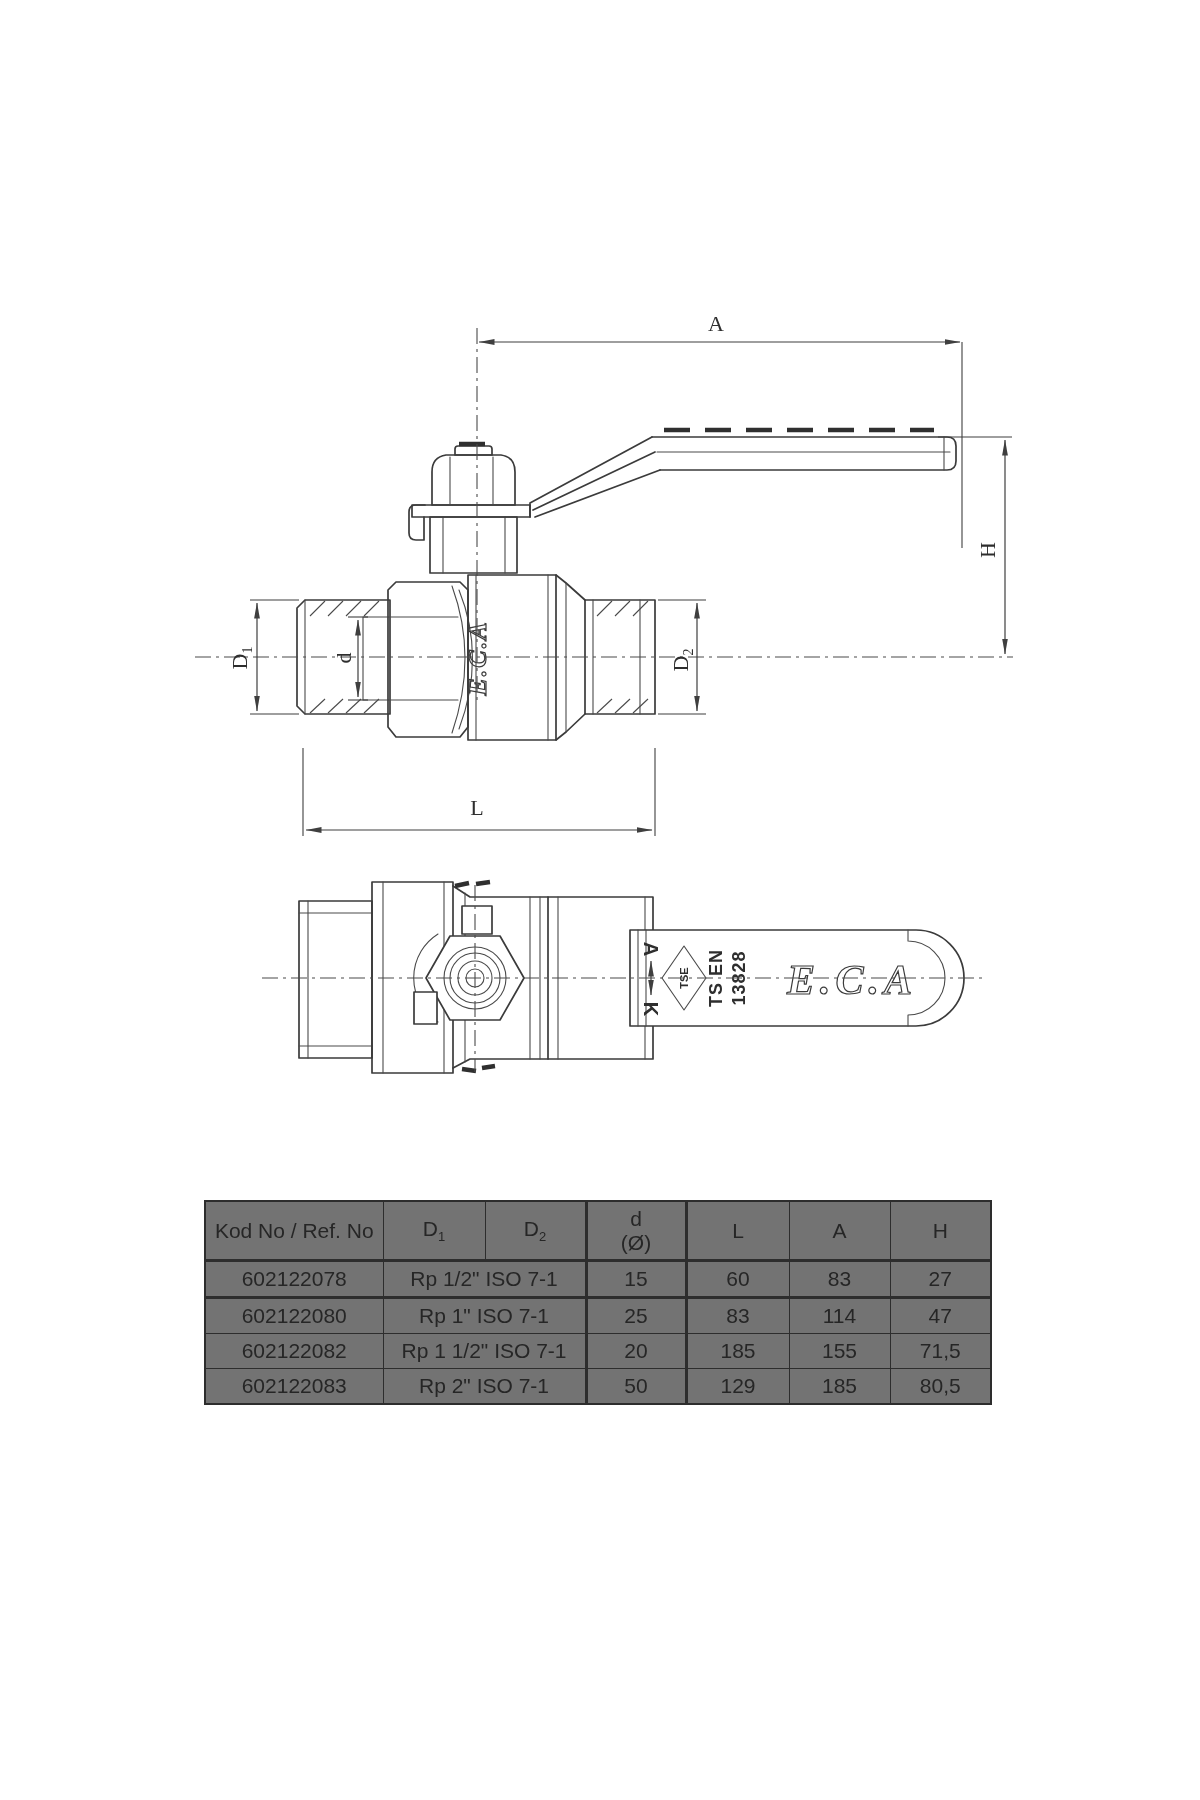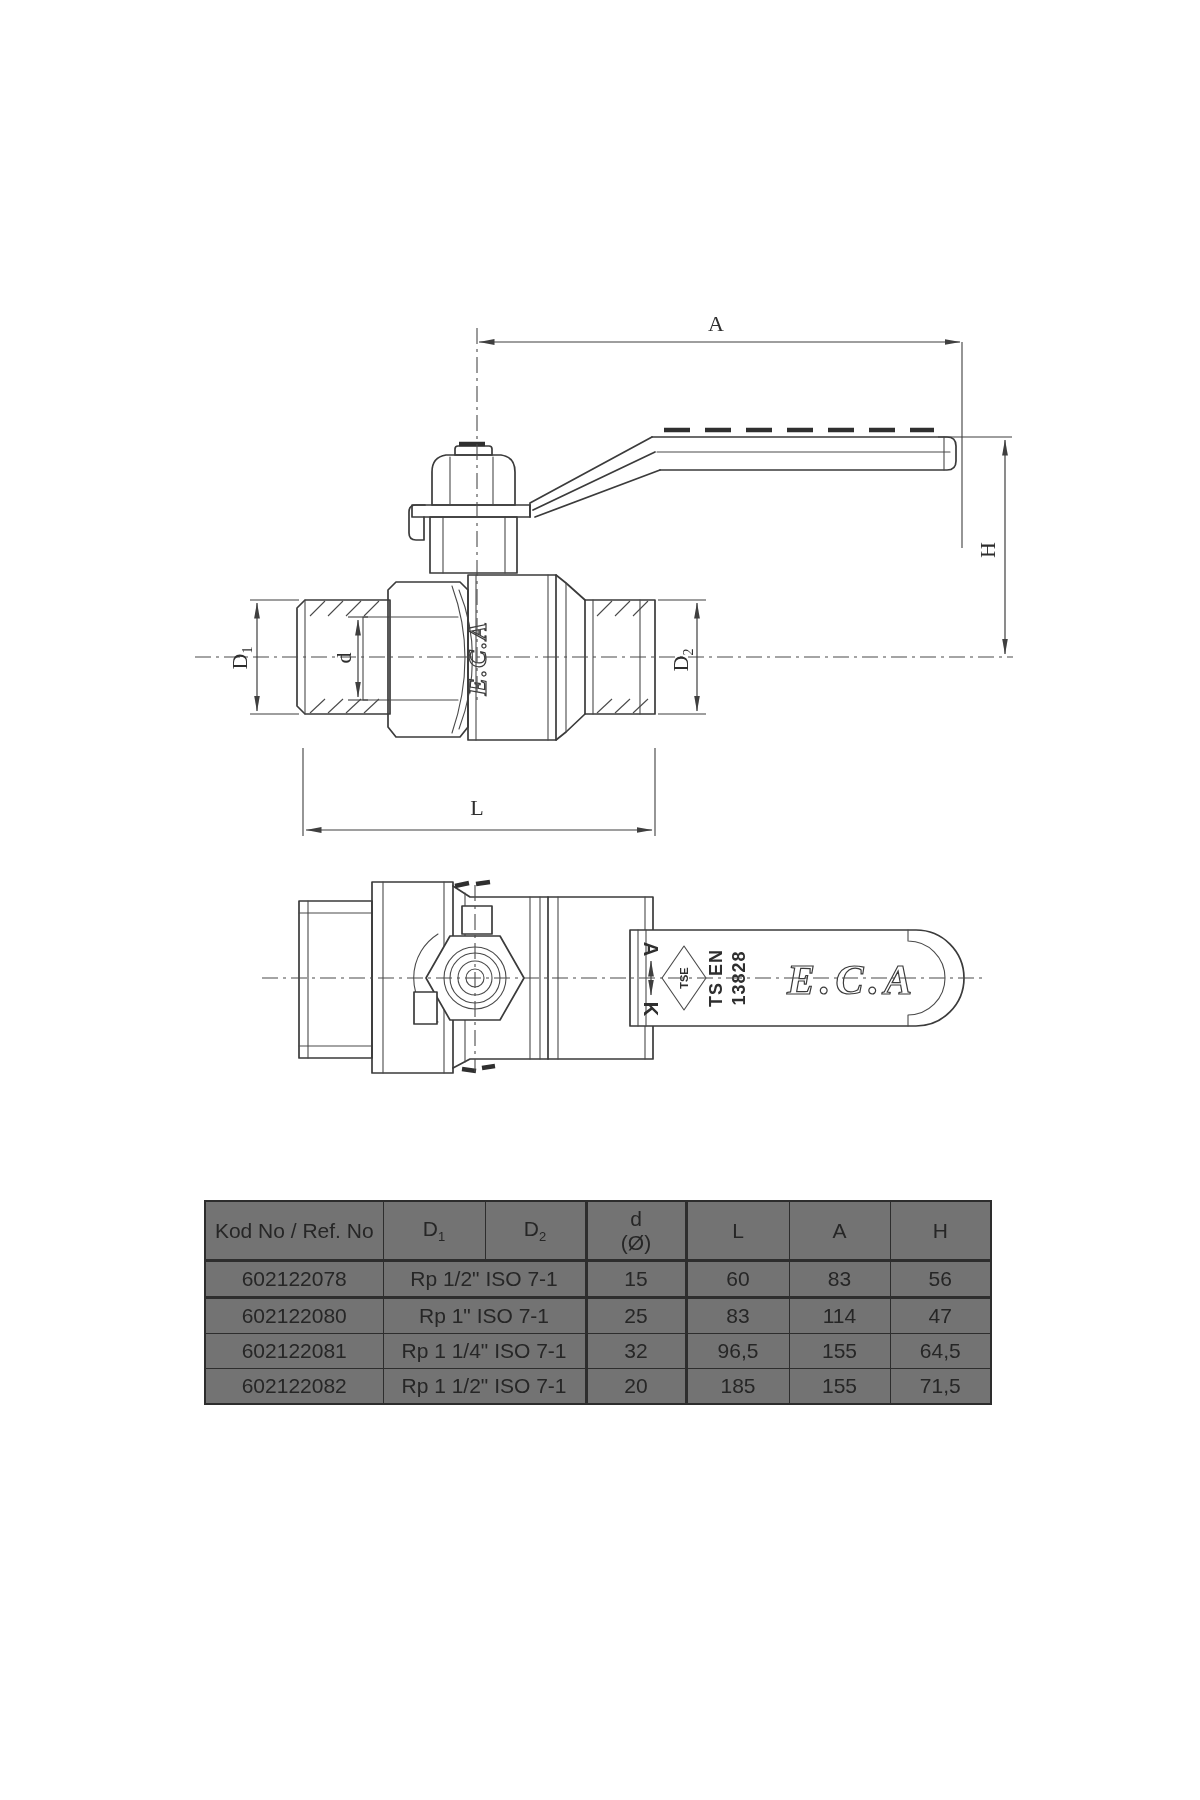--- a/index.html
+++ b/index.html
@@ -228,42 +228,42 @@
     <th class="hd-bot thick-l">L</th>
     <th class="hd-bot">A</th>
     <th class="hd-bot">H</th>
   </tr>
   <tr class="r0">
     <td>602122078</td>
     <td colspan="2">Rp 1/2" ISO 7-1</td>
     <td class="thick-l">15</td>
     <td class="thick-l">60</td>
     <td>83</td>
-    <td>56</td>
+    <td>27</td>
   </tr>
   <tr>
     <td>602122080</td>
     <td colspan="2">Rp 1" ISO 7-1</td>
     <td class="thick-l">25</td>
     <td class="thick-l">83</td>
     <td>114</td>
     <td>47</td>
   </tr>
   <tr>
-    <td>602122081</td>
-    <td colspan="2">Rp 1 1/4" ISO 7-1</td>
-    <td class="thick-l">32</td>
-    <td class="thick-l">96,5</td>
-    <td>155</td>
-    <td>64,5</td>
-  </tr>
-  <tr>
     <td>602122082</td>
     <td colspan="2">Rp 1 1/2" ISO 7-1</td>
     <td class="thick-l">20</td>
     <td class="thick-l">185</td>
     <td>155</td>
     <td>71,5</td>
   </tr>
+  <tr>
+    <td>602122083</td>
+    <td colspan="2">Rp 2" ISO 7-1</td>
+    <td class="thick-l">50</td>
+    <td class="thick-l">129</td>
+    <td>185</td>
+    <td>80,5</td>
+  </tr>
 </tbody>
     </table>
 
 </div>
 
 </body></html>

